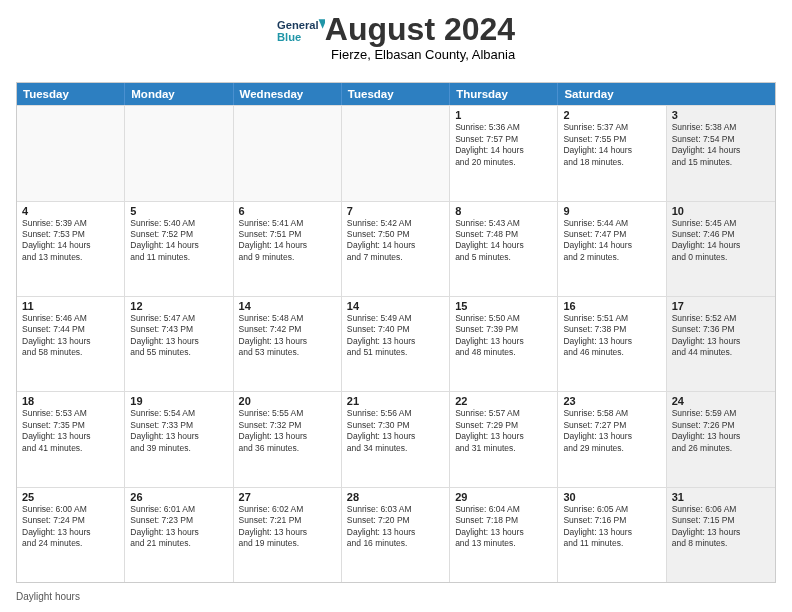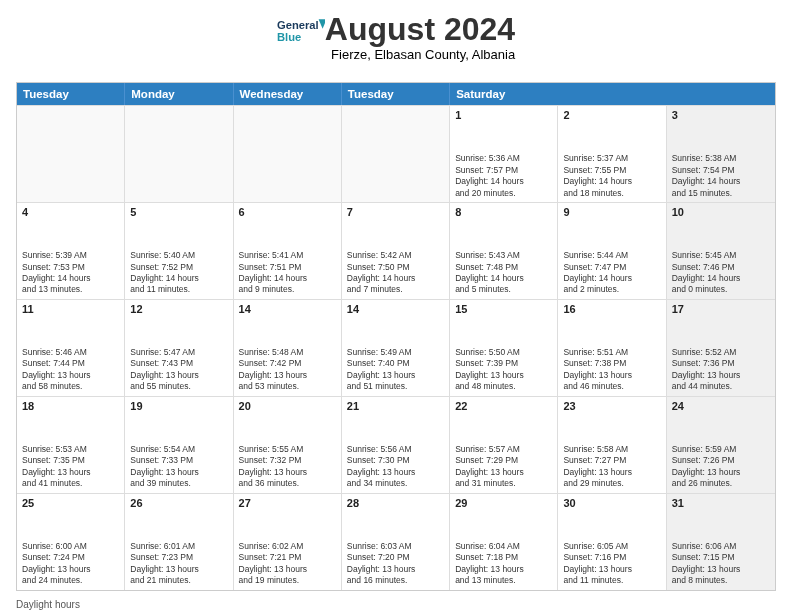--- a/index.html
+++ b/index.html
@@ -88,21 +88,20 @@
       font-size: 11px;
       font-weight: bold;
       color: #222;
       display: block;
       margin-bottom: 1px;
     }
     .cell-text {
       font-size: 8.5px;
       color: #333;
       line-height: 1.35;
-      margin-top: 32px;
     }
     .footer-note {
       font-size: 10px;
       color: #555;
       margin-top: 8px;
       text-align: left;
     }
   </style>
 </head>
 <body>
@@ -121,20 +120,21 @@
       <div class="sub-title">Fierze, Elbasan County, Albania</div>
     </div>
   </div>
 
   <div class="calendar">
     <div class="cal-header-row">
     <div class="cal-header-cell">Tuesday</div>
         <div class="cal-header-cell">Monday</div>
         <div class="cal-header-cell">Wednesday</div>
         <div class="cal-header-cell">Tuesday</div>
+        <div class="cal-header-cell">Thursday</div>
         <div class="cal-header-cell">Saturday</div>
       </div>
     <div class="cal-body">
     <div class="cal-row">
           <div class="cal-cell empty"></div>
           <div class="cal-cell empty"></div>
           <div class="cal-cell empty"></div>
           <div class="cal-cell empty"></div>
           <div class="cal-cell">
             <span class="day-num">1</span>

